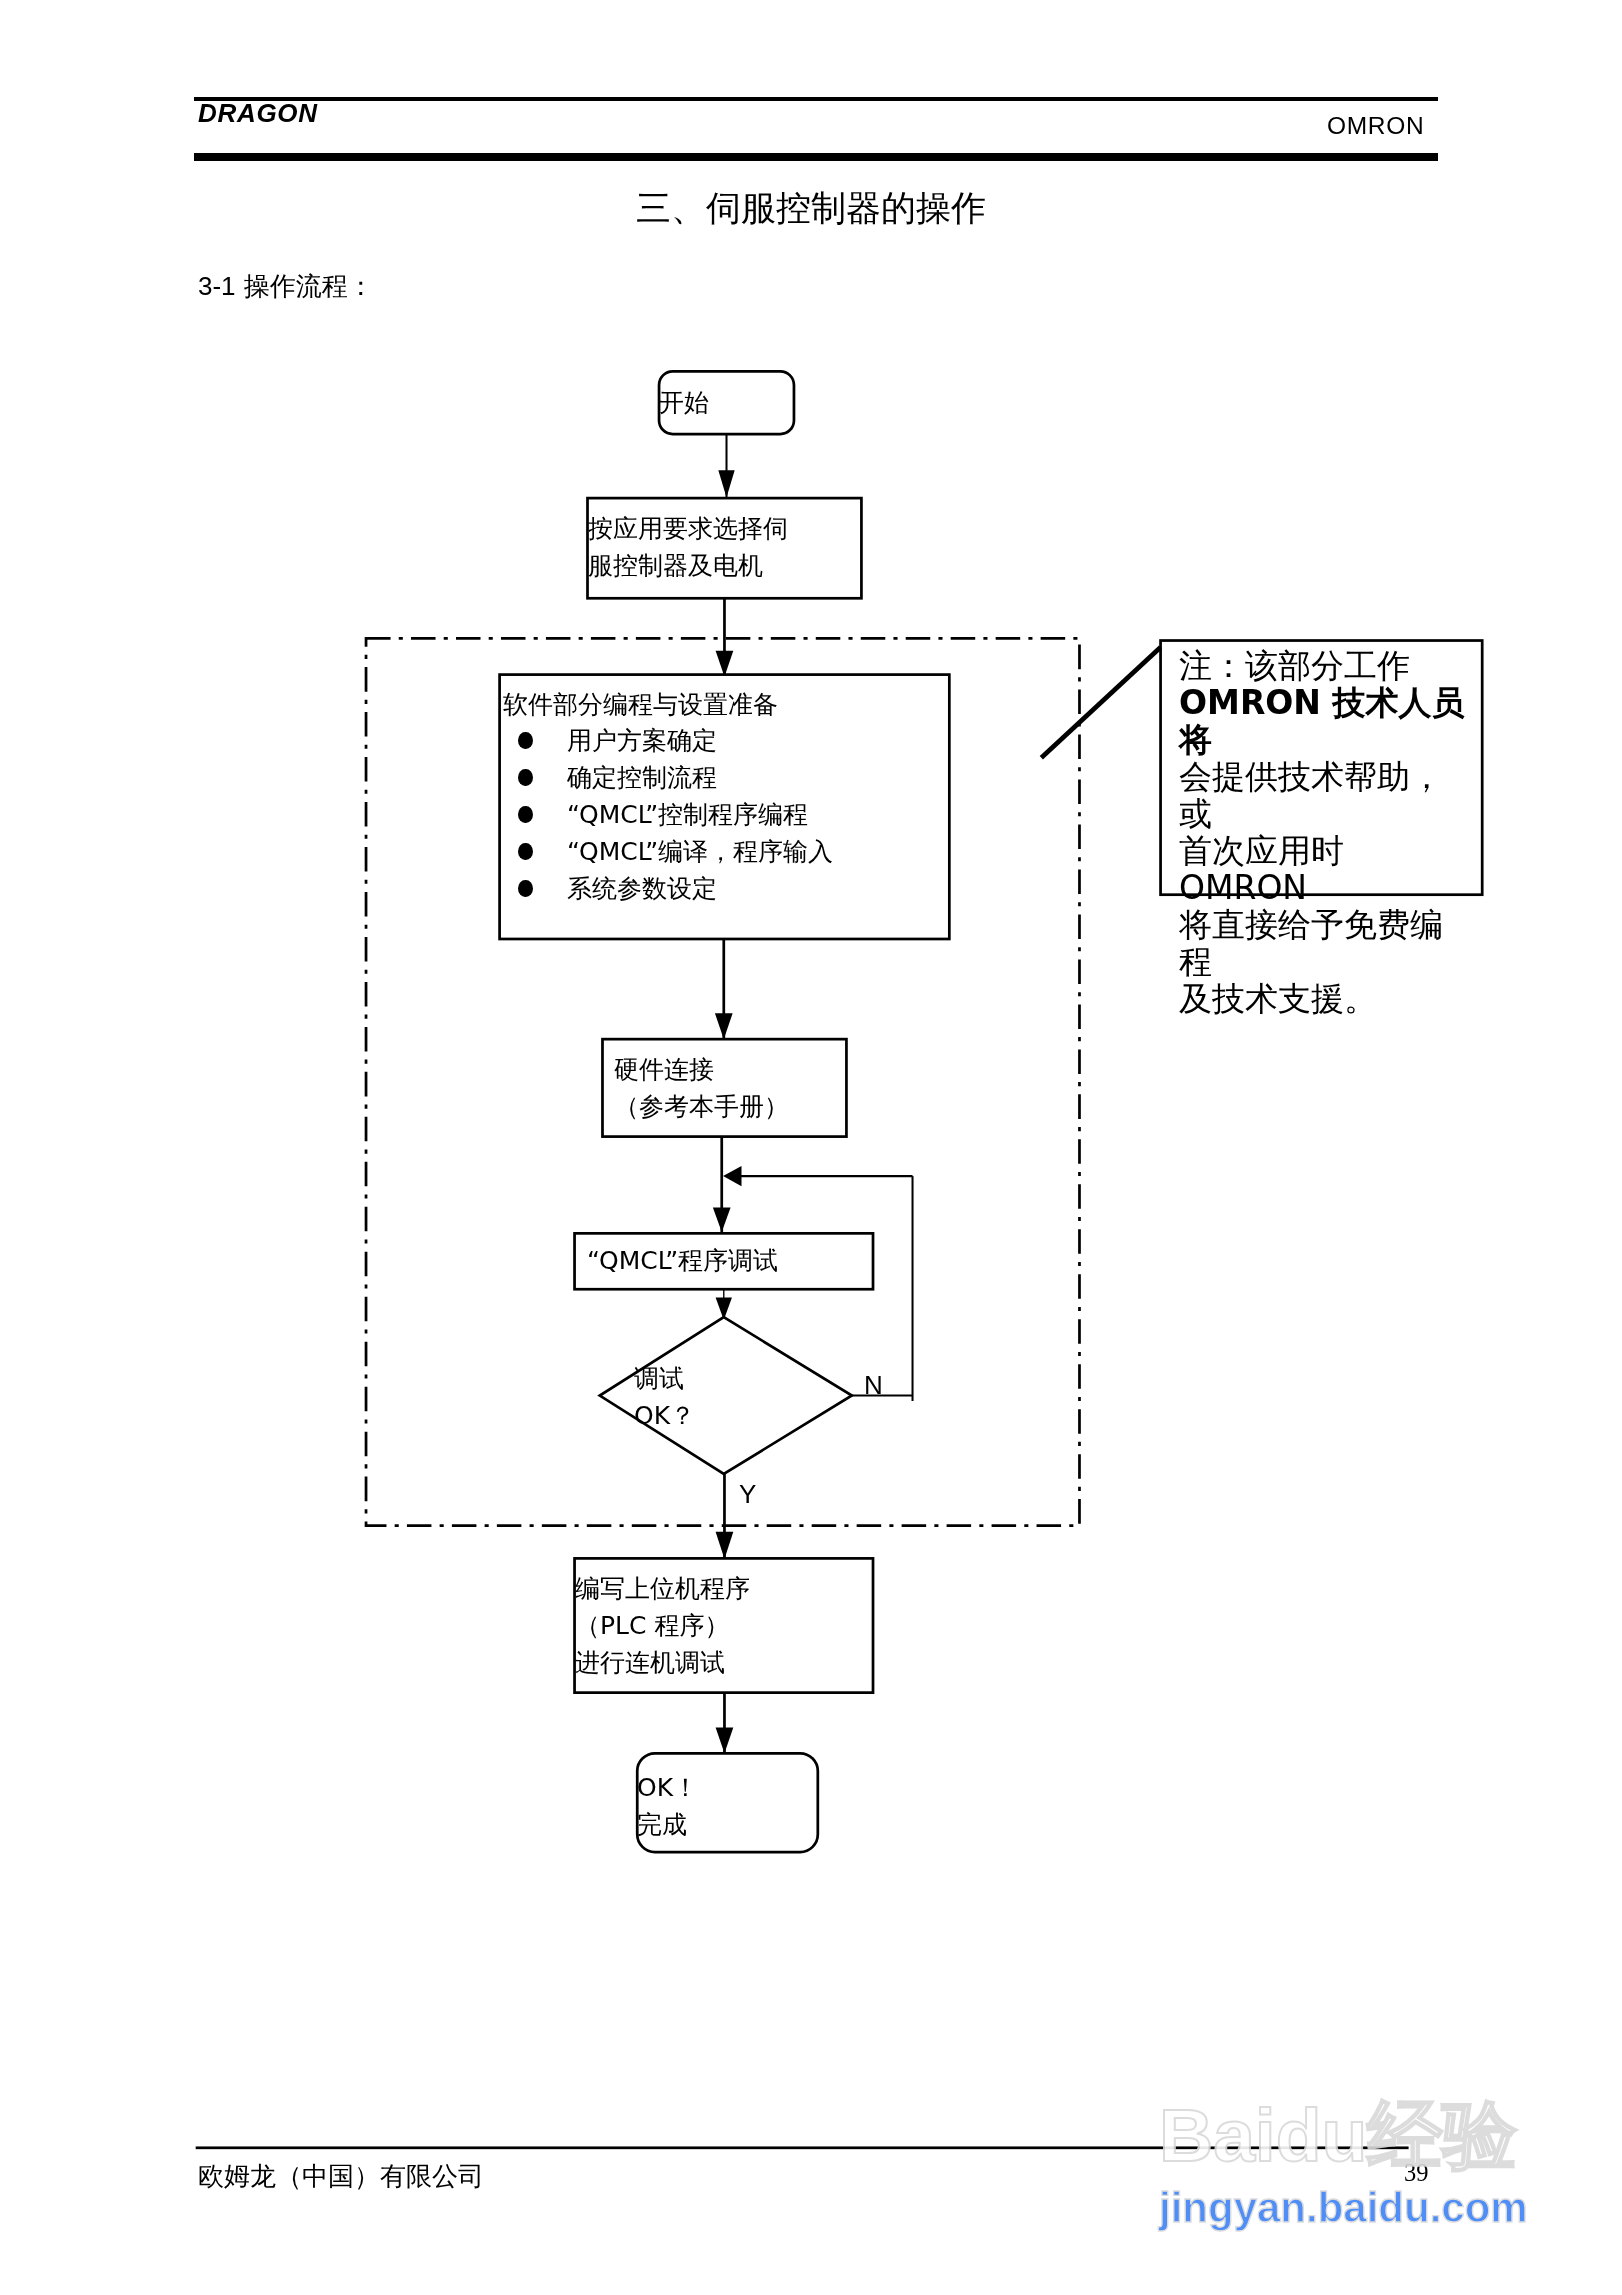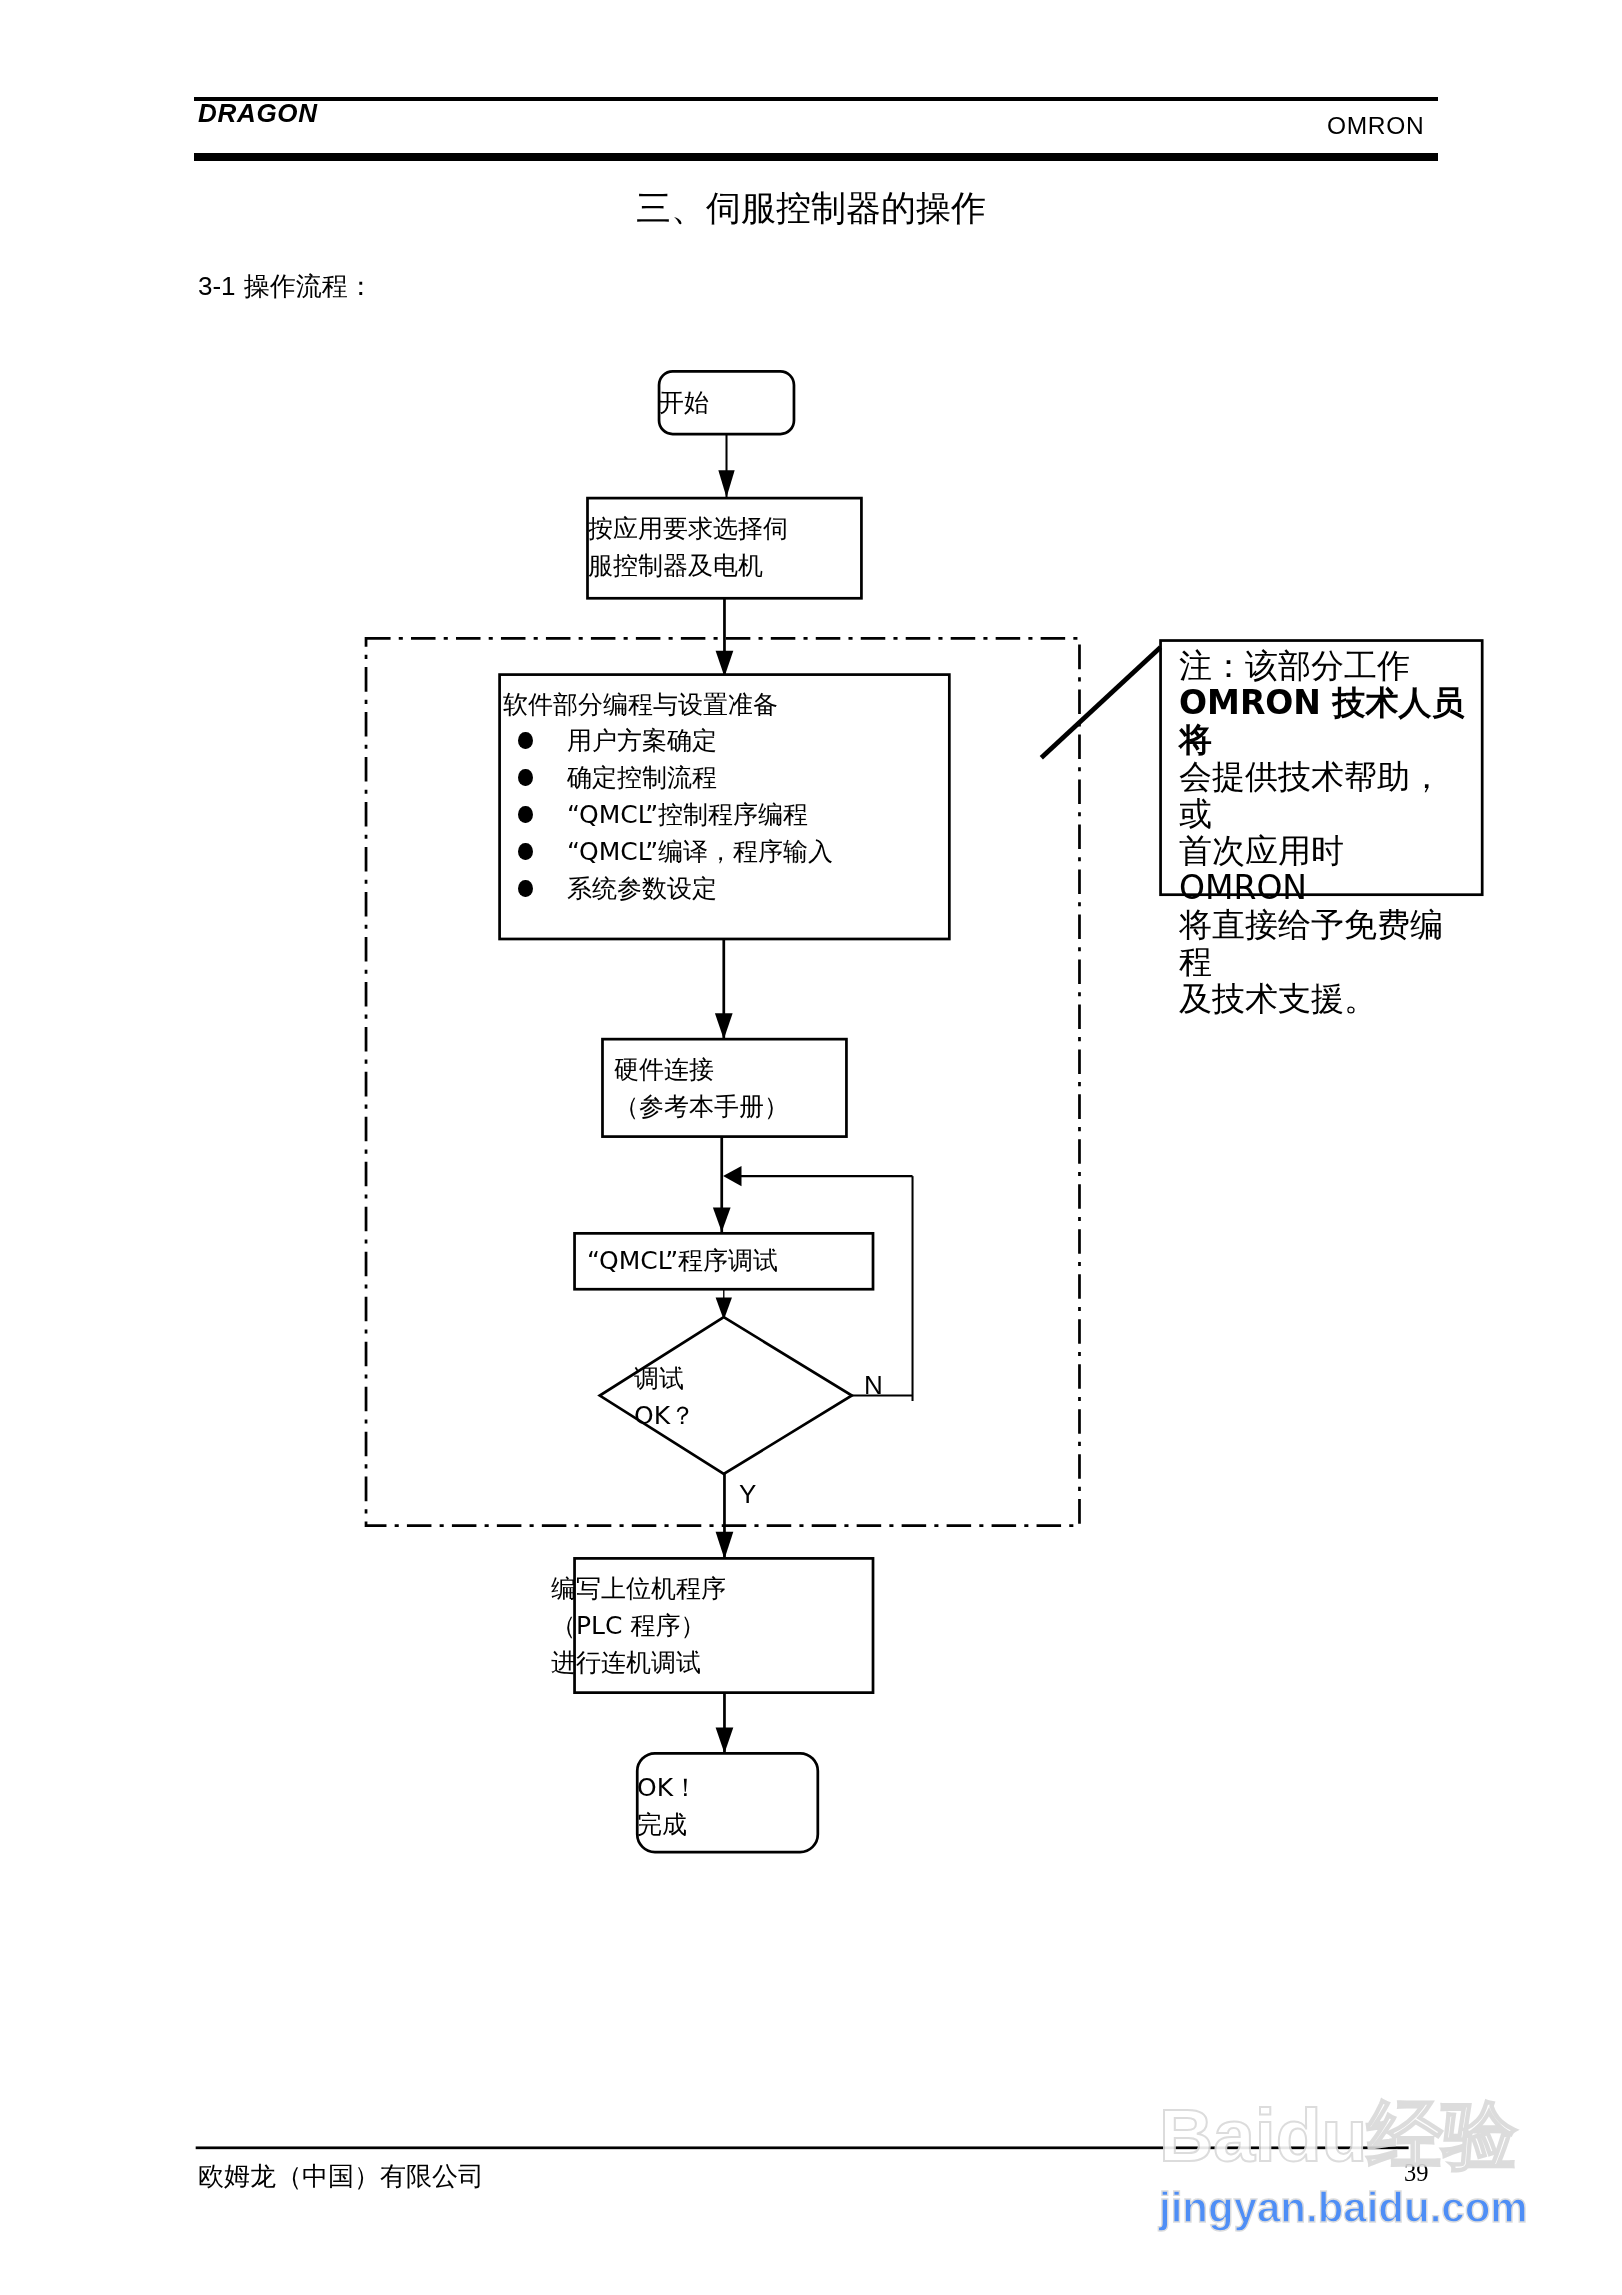--- a/index.html
+++ b/index.html
@@ -138,21 +138,21 @@
 
 <div class="box-text" style="left:575px;top:1242px;width:299px;padding-left:12px;">“QMCL”程序调试</div>
 
 <div class="box-text" style="left:634px;top:1360px;width:180px;">
   <div>调试</div>
   <div>OK？</div>
 </div>
 <div class="lbl" style="left:864px;top:1370px;">N</div>
 <div class="lbl" style="left:739px;top:1479px;">Y</div>
 
-<div class="box-text" style="left:551px;top:1570px;width:341px;">
+<div class="box-text" style="left:575px;top:1570px;width:341px;">
   <div>编写上位机程序</div>
   <div>（PLC 程序）</div>
   <div>进行连机调试</div>
 </div>
 
 <div class="box-text" style="left:637px;top:1769px;width:181px;">
   <div>OK！</div>
   <div>完成</div>
 </div>
 

